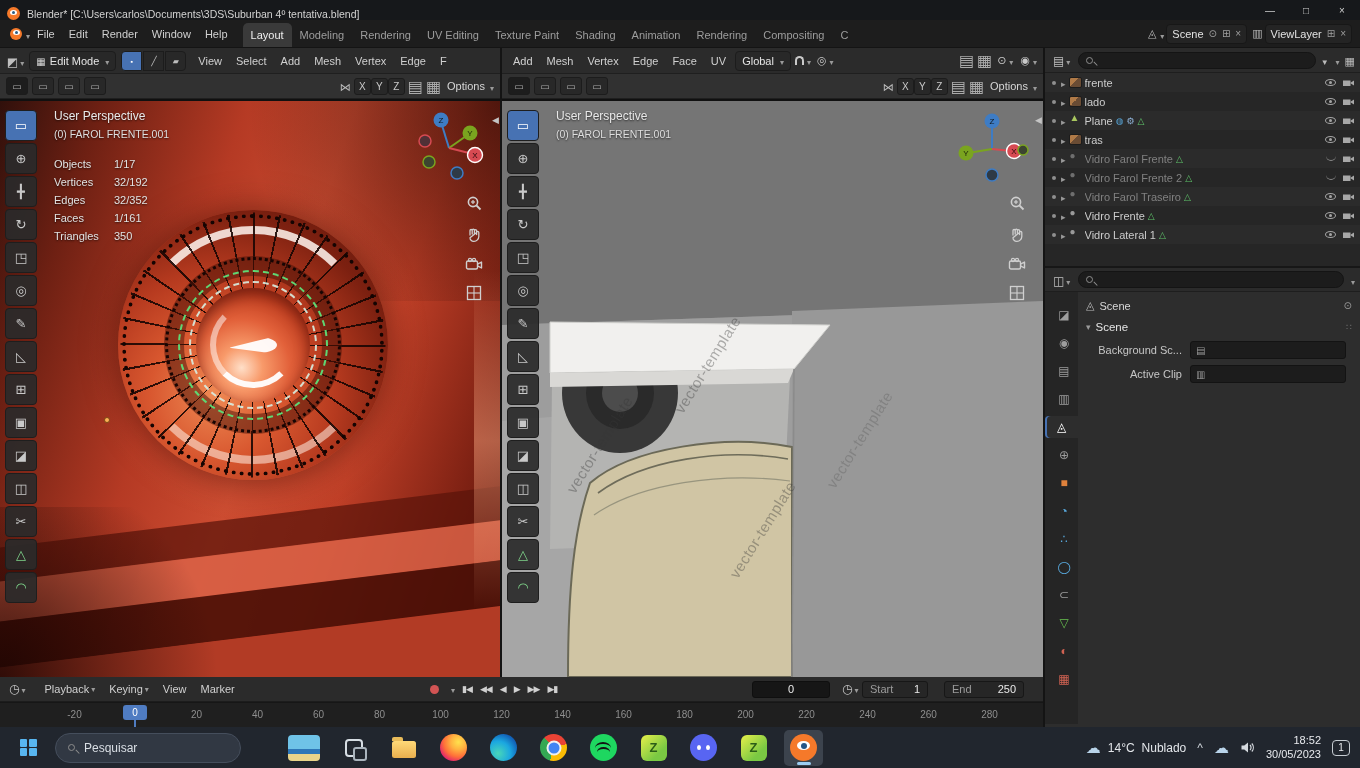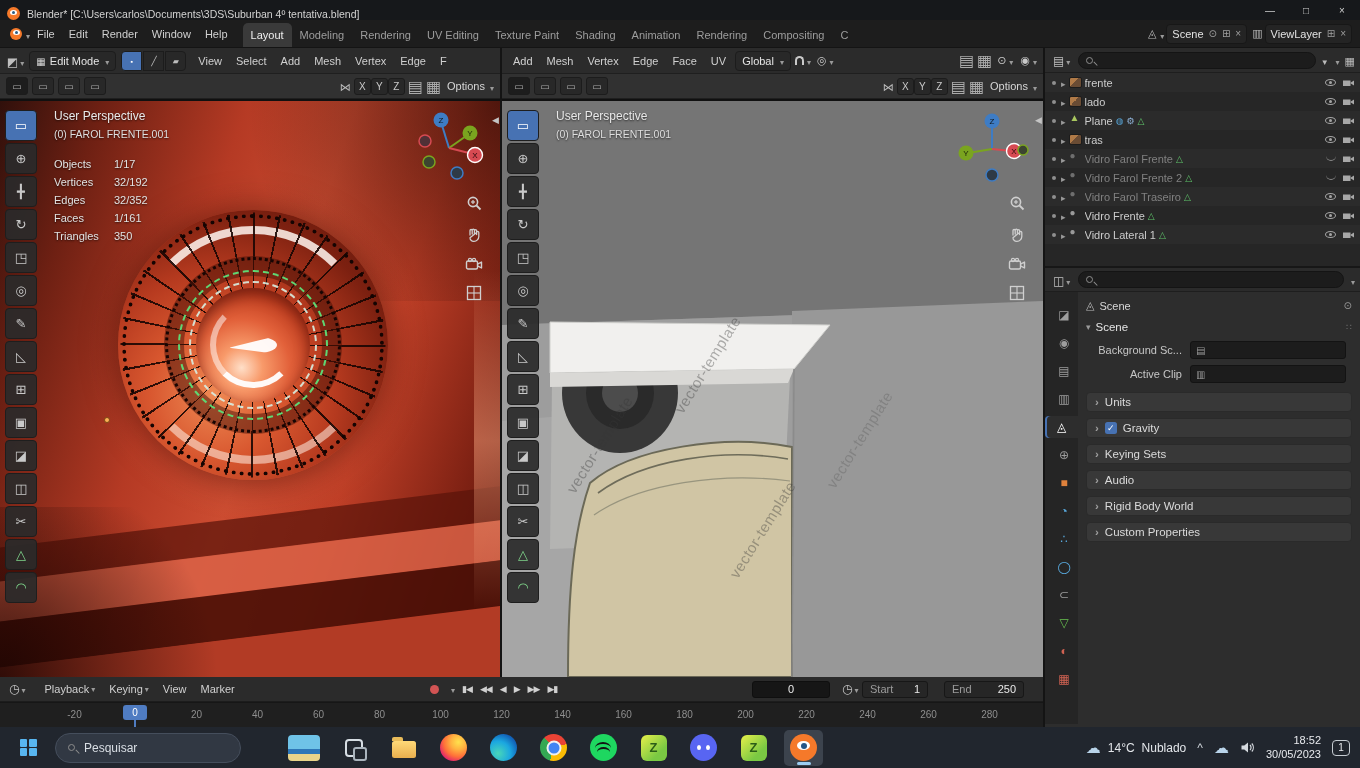--- a/index.html
+++ b/index.html
@@ -898,52 +898,20 @@
               </div>
 
               <div class="prow fi-film">
                 <span class="plabel">Active Clip</span>
                 <span class="pfield">
                   <i class="f-icon"></i>
                 </span>
 
               </div>
             </div>
-          <div>
-
-              <div class="cbar">
-
-                <span>Units</span>
-              </div>
-
-              <div class="cbar has-checkbox">
-                <span class="cb"></span>
-                <span>Gravity</span>
-              </div>
-
-              <div class="cbar">
-
-                <span>Keying Sets</span>
-              </div>
-
-              <div class="cbar">
-
-                <span>Audio</span>
-              </div>
-
-              <div class="cbar">
-
-                <span>Rigid Body World</span>
-              </div>
-
-              <div class="cbar">
-
-                <span>Custom Properties</span>
-              </div>
-            </div>
         </div>
       </div>
     </div>
   </div>
 
   <div class="timeline">
     <div class="tl-header">
       <span class="edbtn">
           <i class="i-clock"></i>
           <i class="caret"></i>

